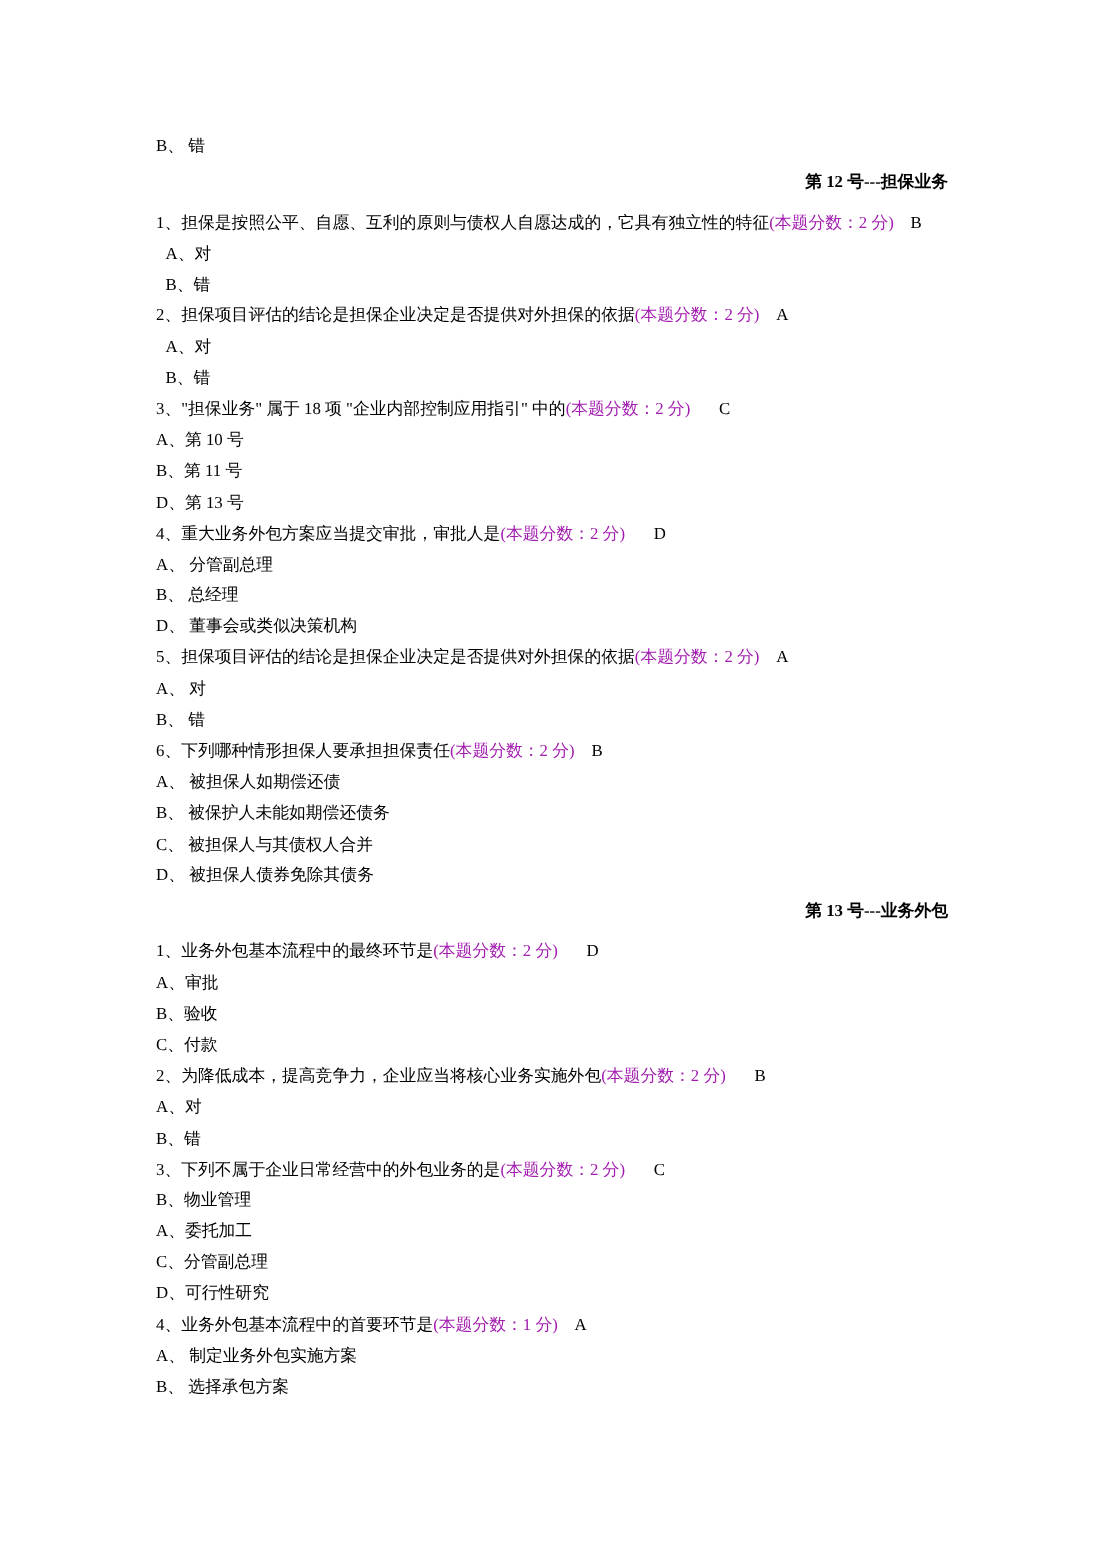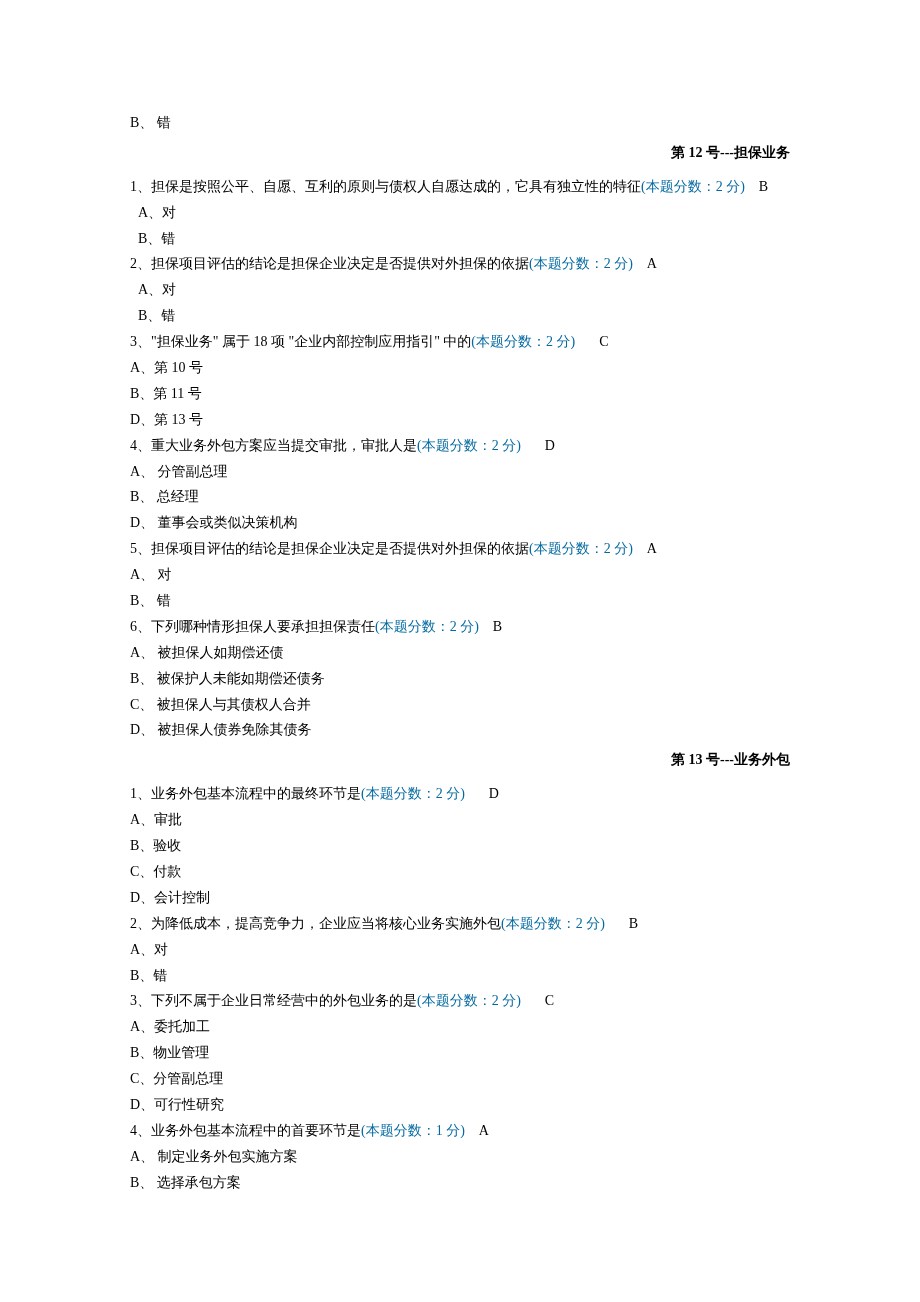--- a/index.html
+++ b/index.html
@@ -16,21 +16,21 @@
     min-height: 1302px;
     box-sizing: border-box;
     padding: 110px 130px 100px 130px;
   }
   .heading {
     text-align: right;
     font-weight: bold;
     margin: 4px 0 8px 0;
   }
   .line { margin: 0; }
-  .score { color: #0369a1; }
+  .score { color: #a21caf; }
   .ans { display: inline-block; margin-left: 14px; }
   .indent { padding-left: 8px; }
 </style>
 </head>
 <body>
 
 <div class="page">
 
   <p class="line">B、 错</p>
 
@@ -77,33 +77,32 @@
   <p class="line">D、 被担保人债券免除其债务</p>
 
   <p class="heading">第 13 号---业务外包</p>
 
   <p class="line">
     <span>1、业务外包基本流程中的最终环节是</span><span class="score">(本题分数：2 分)</span><span class="ans" style="margin-left:24px">D</span>
   </p>
   <p class="line">A、审批</p>
   <p class="line">B、验收</p>
   <p class="line">C、付款</p>
-  <p class="line">D、会计控制</p>
 
   <p class="line">
     <span>2、为降低成本，提高竞争力，企业应当将核心业务实施外包</span><span class="score">(本题分数：2 分)</span><span class="ans" style="margin-left:24px">B</span>
   </p>
   <p class="line">A、对</p>
   <p class="line">B、错</p>
 
   <p class="line">
     <span>3、下列不属于企业日常经营中的外包业务的是</span><span class="score">(本题分数：2 分)</span><span class="ans" style="margin-left:24px">C</span>
   </p>
+  <p class="line">B、物业管理</p>
   <p class="line">A、委托加工</p>
-  <p class="line">B、物业管理</p>
   <p class="line">C、分管副总理</p>
   <p class="line">D、可行性研究</p>
 
   <p class="line">
     <span>4、业务外包基本流程中的首要环节是</span><span class="score">(本题分数：1 分)</span><span class="ans">A</span>
   </p>
   <p class="line">A、 制定业务外包实施方案</p>
   <p class="line">B、 选择承包方案</p>
 
 </div>

